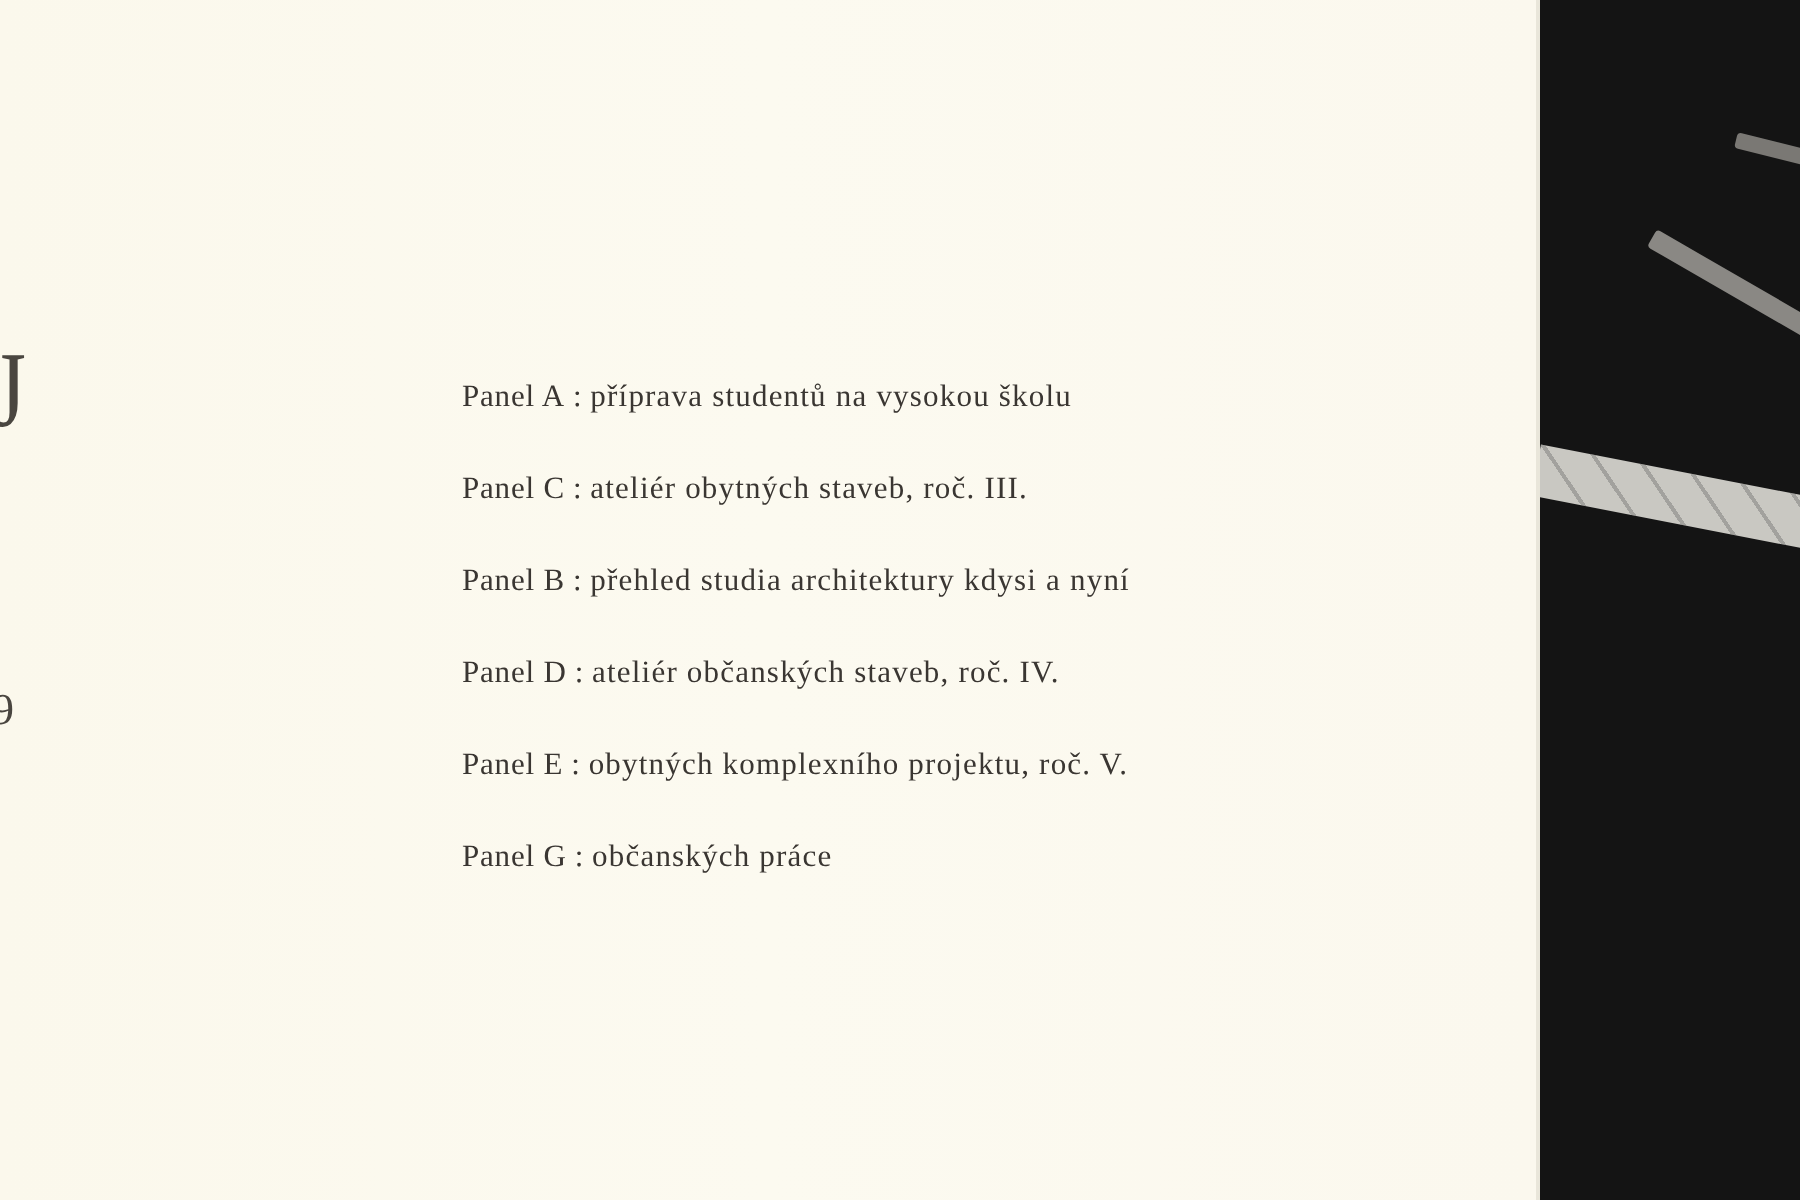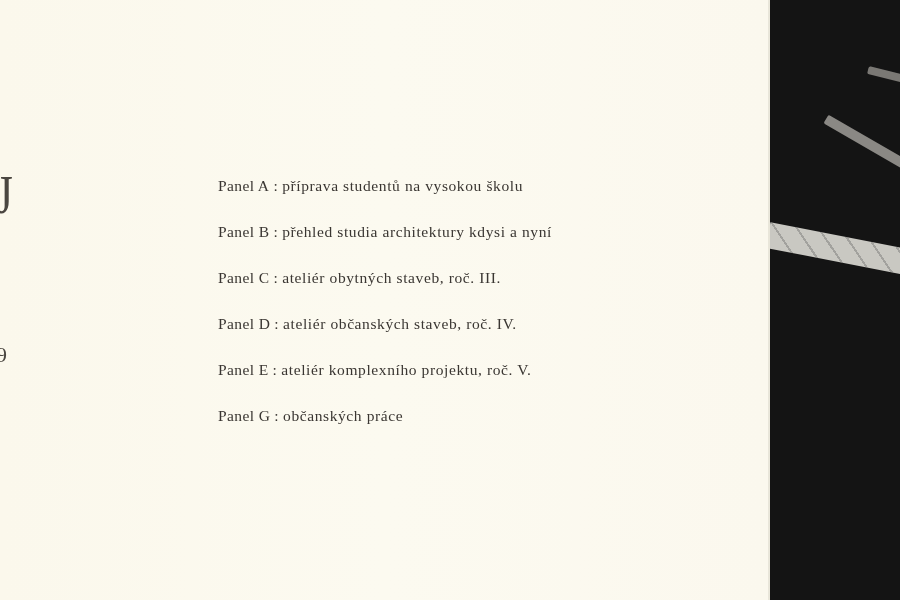--- a/index.html
+++ b/index.html
@@ -17,21 +17,21 @@
       position: absolute; font-family: "Liberation Serif", serif;
       color: #4a4640; font-weight: normal;
     }
     .glyph-j { left: -6px; top: 168px; font-size: 54px; line-height: 1; transform: scaleX(0.8); }
     .glyph-9 { left: -4px; top: 344px; font-size: 22px; line-height: 1; }
     .title {
       position: absolute; left: 217px; top: 82px;
       font-family: "Liberation Serif", serif; font-size: 23px; color: #2f2c28;
       letter-spacing: 0.3px;
     }
-    .panel-list { position: absolute; left: 217px; top: 175px; margin: 1px; padding: 0; list-style: none; }
+    .panel-list { position: absolute; left: 217px; top: 175px; margin: 14px; padding: 0; list-style: none; }
     .panel-item {
       height: 46px; line-height: 20px;
       font-family: "Liberation Serif", serif; font-size: 15.5px; color: #3a3632;
       white-space: nowrap; letter-spacing: 0.4px;
     }
     .panel-label { }
     .panel-sep { margin: 0 4px; }
     .panel-desc { letter-spacing: 0.6px; }
     .photo {
       position: absolute; left: 768px; top: 0; width: 132px; height: 600px;
@@ -50,30 +50,30 @@
 <div class="page">
   <span class="edge-glyph glyph-j">J</span>
   <span class="edge-glyph glyph-9">9</span>
 
 
   <ul class="panel-list">
     <li class="panel-item">
       <span class="panel-label">Panel A</span><span class="panel-sep">:</span><span class="panel-desc">příprava studentů na vysokou školu</span>
     </li>
     <li class="panel-item">
-      <span class="panel-label">Panel B</span><span class="panel-sep">:</span><span class="panel-desc">přehled studia architektury kdysi a nyní</span>
+      <span class="panel-label">Panel C</span><span class="panel-sep">:</span><span class="panel-desc">ateliér obytných staveb, roč. III.</span>
     </li>
     <li class="panel-item">
-      <span class="panel-label">Panel C</span><span class="panel-sep">:</span><span class="panel-desc">ateliér obytných staveb, roč. III.</span>
+      <span class="panel-label">Panel B</span><span class="panel-sep">:</span><span class="panel-desc">přehled studia architektury kdysi a nyní</span>
     </li>
     <li class="panel-item">
       <span class="panel-label">Panel D</span><span class="panel-sep">:</span><span class="panel-desc">ateliér občanských staveb, roč. IV.</span>
     </li>
     <li class="panel-item">
-      <span class="panel-label">Panel E</span><span class="panel-sep">:</span><span class="panel-desc">ateliér komplexního projektu, roč. V.</span>
+      <span class="panel-label">Panel E</span><span class="panel-sep">:</span><span class="panel-desc">obytných komplexního projektu, roč. V.</span>
     </li>
     <li class="panel-item">
       <span class="panel-label">Panel G</span><span class="panel-sep">:</span><span class="panel-desc">občanských práce</span>
     </li>
   </ul>
 </div>
 
 <div class="photo">
   <div class="beam beam1"></div>
   <div class="beam beam2"></div>

